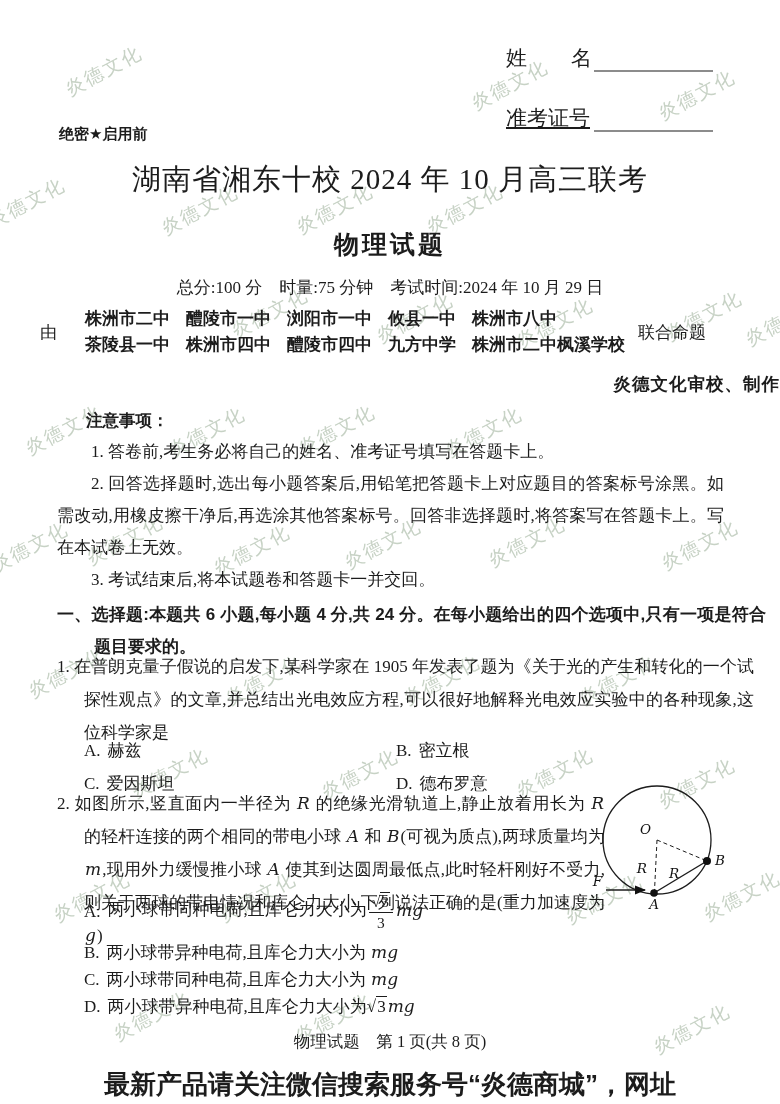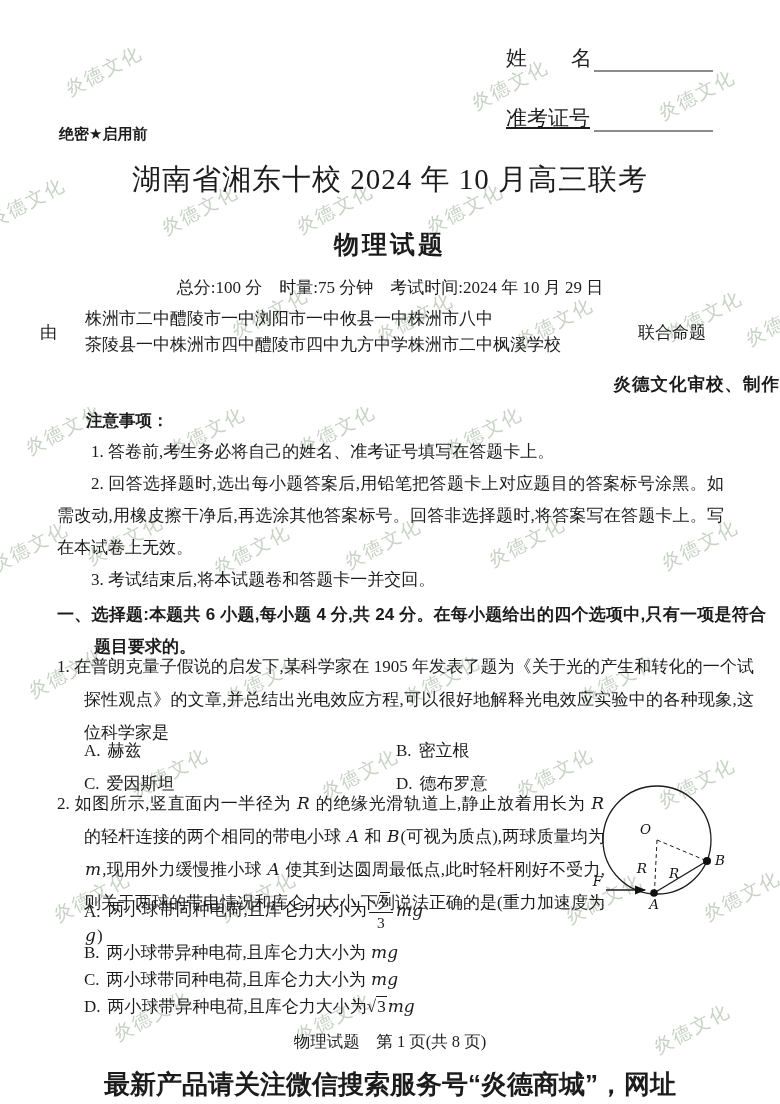--- a/index.html
+++ b/index.html
@@ -25,21 +25,21 @@
             border-bottom:2px solid #8c8c8c;}
 
   #secret-label{left:59px;top:125px;font-size:15px;font-weight:700;}
   #paper-title{top:160px;font-size:29px;letter-spacing:1px;}
   #paper-subtitle{top:228px;font-size:25px;font-weight:700;letter-spacing:3px;}
   #info-line{top:276px;font-size:17px;}
 
   #schools-block{left:40px;top:306px;width:666px;display:flex;align-items:center;font-size:17px;}
   #by-label{flex:0 0 auto;}
   #school-rows{flex:1 1 auto;margin-left:28px;}
-  .school-row{display:flex;gap:0;line-height:26px;white-space:nowrap;}
+  .school-row{display:flex;gap:16px;line-height:26px;white-space:nowrap;font-weight:bold;}
   #joint-label{flex:0 0 auto;margin-left:6px;text-align:center;}
 
   #review-line{top:372px;font-size:17.5px;font-weight:700;letter-spacing:1px;text-align:right;}
 
   #notice-block{left:57px;top:404px;width:667px;font-size:17px;line-height:32px;}
   #notice-title{font-weight:700;font-size:16.5px;padding-left:29px;
                 font-family:"Liberation Sans","DejaVu Sans",sans-serif;}
   .notice-item{text-indent:2em;text-align:justify;margin:0;}
 
   #section1-heading{left:57px;top:599px;width:672px;font-size:17px;font-weight:700;

